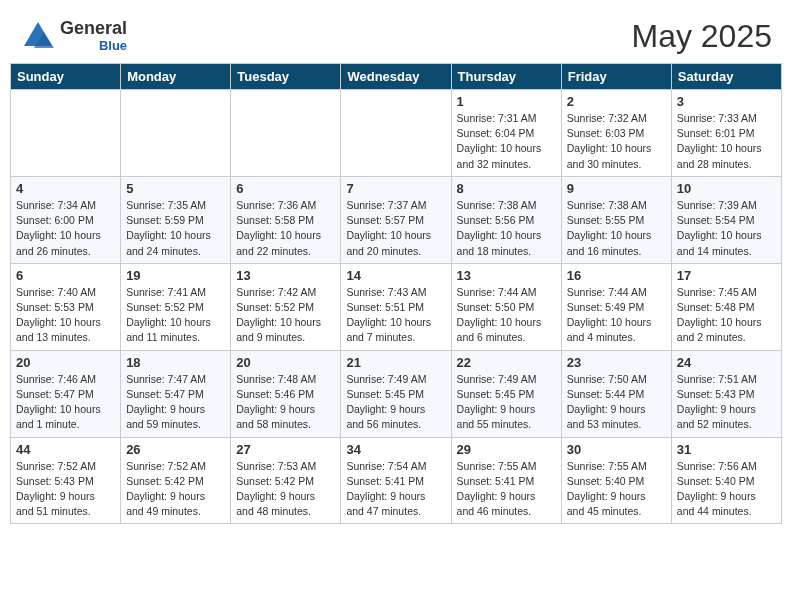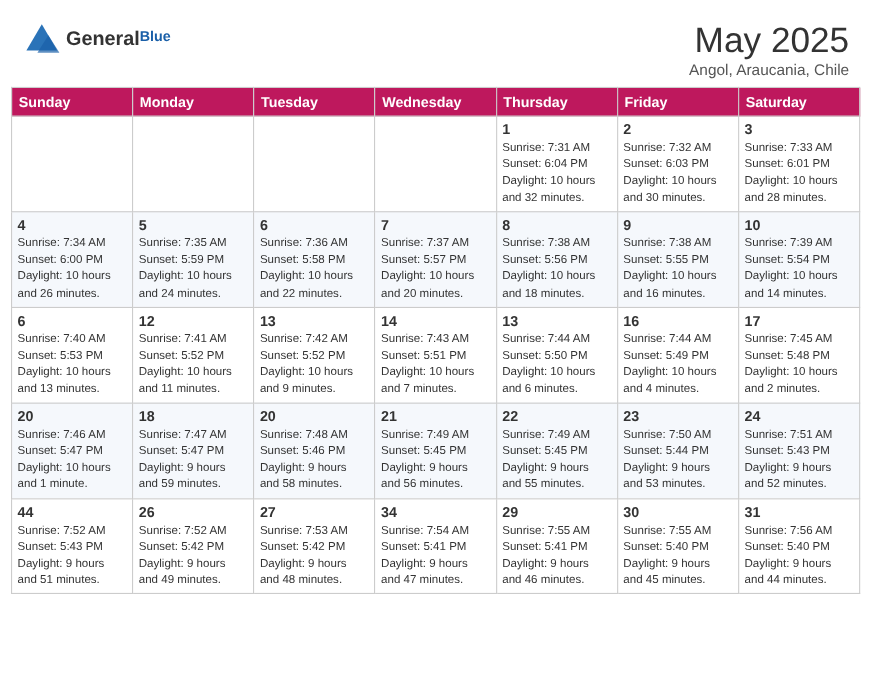--- a/index.html
+++ b/index.html
@@ -15,21 +15,23 @@
       justify-content: space-between;
       align-items: flex-start;
       padding: 8px 10px 4px 10px;
     }
     .logo {
       display: flex;
       align-items: center;
     }
     .logo-text {
       display: flex;
+      flex-direction: column;
       line-height: 1.1;
+      align-items: flex-end;
     }
     .logo-general {
       font-size: 18px;
       font-weight: bold;
       color: #333;
     }
     .logo-blue {
       font-size: 13px;
       font-weight: bold;
       color: #1a5fa8;
@@ -50,21 +52,21 @@
     .location {
       font-size: 14px;
       color: #555;
     }
     .calendar {
       width: 100%;
       border-collapse: collapse;
       margin-top: 4px;
     }
     .calendar th {
-      background: #be185d;
+      background: #0c4a6e;
       color: #fff;
       font-size: 13px;
       font-weight: bold;
       text-align: left;
       padding: 5px 6px;
       border: 1px solid #ccc;
     }
     .calendar td {
       border: 1px solid #ccc;
       vertical-align: top;
@@ -101,21 +103,20 @@
       <polygon points="18,4 32,28 4,28" fill="#2a73b8"></polygon>
       <polygon points="24,14 34,30 14,30" fill="#1a5fa8" opacity="0.7"></polygon>
     </svg>
     <div class="logo-text">
       <span class="logo-general">General</span>
       <span class="logo-blue">Blue</span>
     </div>
   </div>
   <div class="title-block">
     <div class="month-title">May 2025</div>
-    <div class="location">Angol, Araucania, Chile</div>
   </div>
 </div>
 
 <table class="calendar">
   <thead>
     <tr>
     <th>Sunday</th>
         <th>Monday</th>
         <th>Tuesday</th>
         <th>Wednesday</th>
@@ -172,21 +173,21 @@
           <span class="day-num">10</span>
           <div class="day-info">Sunrise: 7:39 AM<br>Sunset: 5:54 PM<br>Daylight: 10 hours<br>and 14 minutes.</div>
         </td>
       </tr>
       <tr>
         <td>
           <span class="day-num">6</span>
           <div class="day-info">Sunrise: 7:40 AM<br>Sunset: 5:53 PM<br>Daylight: 10 hours<br>and 13 minutes.</div>
         </td>
         <td>
-          <span class="day-num">12</span>
+          <span class="day-num">19</span>
           <div class="day-info">Sunrise: 7:41 AM<br>Sunset: 5:52 PM<br>Daylight: 10 hours<br>and 11 minutes.</div>
         </td>
         <td>
           <span class="day-num">13</span>
           <div class="day-info">Sunrise: 7:42 AM<br>Sunset: 5:52 PM<br>Daylight: 10 hours<br>and 9 minutes.</div>
         </td>
         <td>
           <span class="day-num">14</span>
           <div class="day-info">Sunrise: 7:43 AM<br>Sunset: 5:51 PM<br>Daylight: 10 hours<br>and 7 minutes.</div>
         </td>

